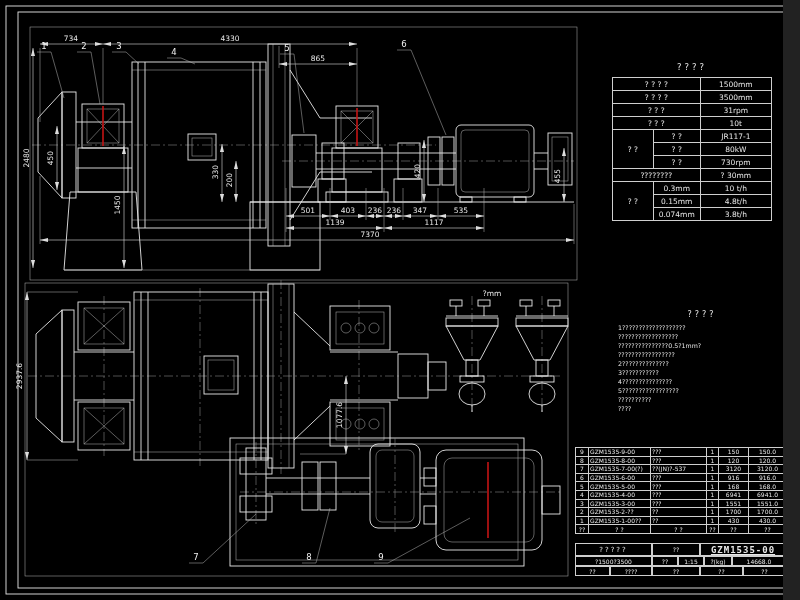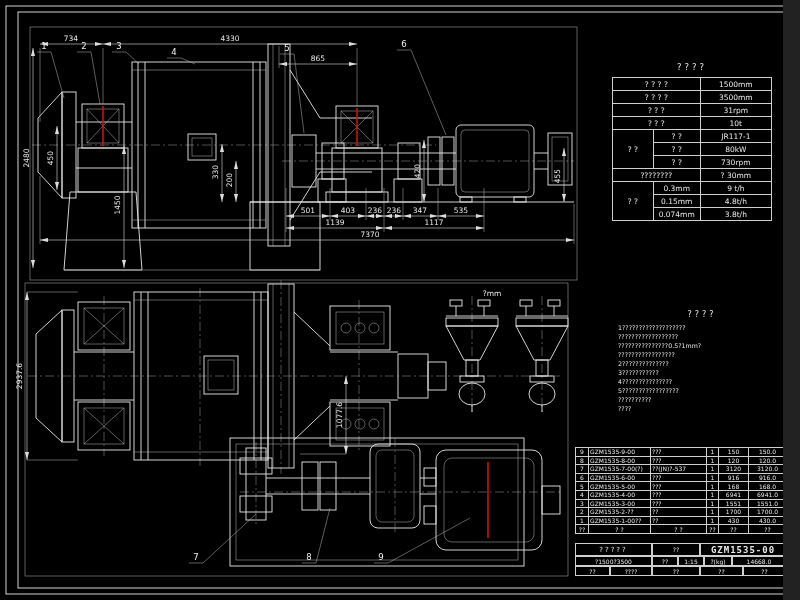--- a/index.html
+++ b/index.html
@@ -27,21 +27,21 @@
 
   .bom{left:575px;top:447px;width:211px;font-size:6px;}
   .bom table{border-collapse:collapse;width:100%;table-layout:fixed;}
   .bom td{border:1px solid #cfcfcf;height:7.6px;text-align:center;padding:0 1px;overflow:hidden;white-space:nowrap;}
   .bom td.l{text-align:left;}
 
   .tb{left:575px;top:543px;width:211px;height:33px;font-size:6px;}
   .tb .row{display:flex;}
   .tb .cell{box-sizing:border-box;border:1px solid #cfcfcf;display:flex;align-items:center;
             justify-content:center;overflow:hidden;white-space:nowrap;background:#000;}
-  .tb .dno{font:bold 9px "DejaVu Sans Mono",monospace;letter-spacing:1px;}
+  .tb .dno{font:bold 9px "DejaVu Sans Mono",monospace;letter-spacing:1px;text-decoration:underline;}
   .tb .pn{letter-spacing:2px;font-size:7px;}
 </style>
 </head>
 <body>
 
 <div class="sheet">
 
 <svg width="800" height="600" viewBox="0 0 800 600">
   <defs>
     <marker id="ma" viewBox="0 0 10 6" markerWidth="9" markerHeight="6" refX="9" refY="3" orient="auto-start-reverse" markerUnits="userSpaceOnUse">
@@ -398,21 +398,21 @@
             <td>? ?</td>
         <td>730rpm</td>
           </tr>
     <tr>
             <td colspan="2">????????</td>
         <td>? 30mm</td>
           </tr>
     <tr>
             <td rowspan="3" class="vlab">? ?</td>
         <td>0.3mm</td>
-        <td>9 t/h</td>
+        <td>10 t/h</td>
           </tr>
     <tr>
             <td>0.15mm</td>
         <td>4.8t/h</td>
           </tr>
     <tr>
             <td>0.074mm</td>
         <td>3.8t/h</td>
           </tr>
   </tbody>

